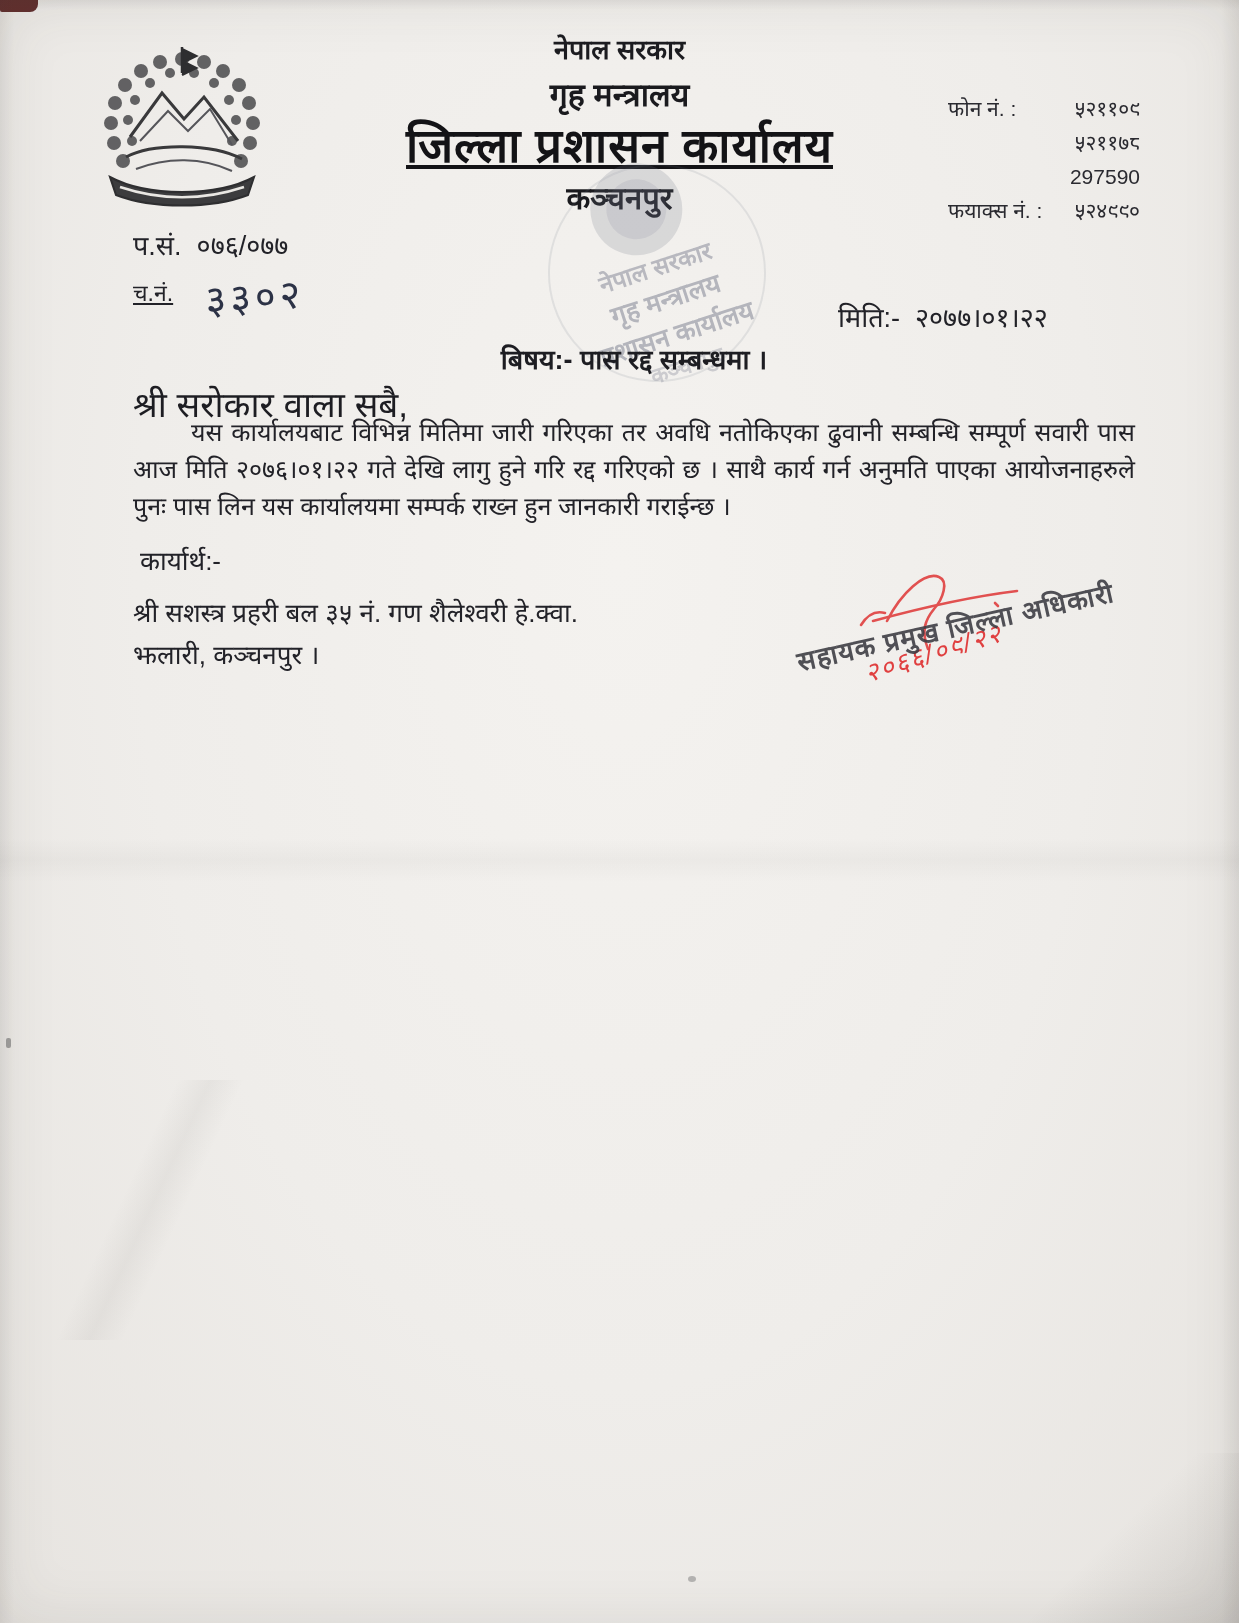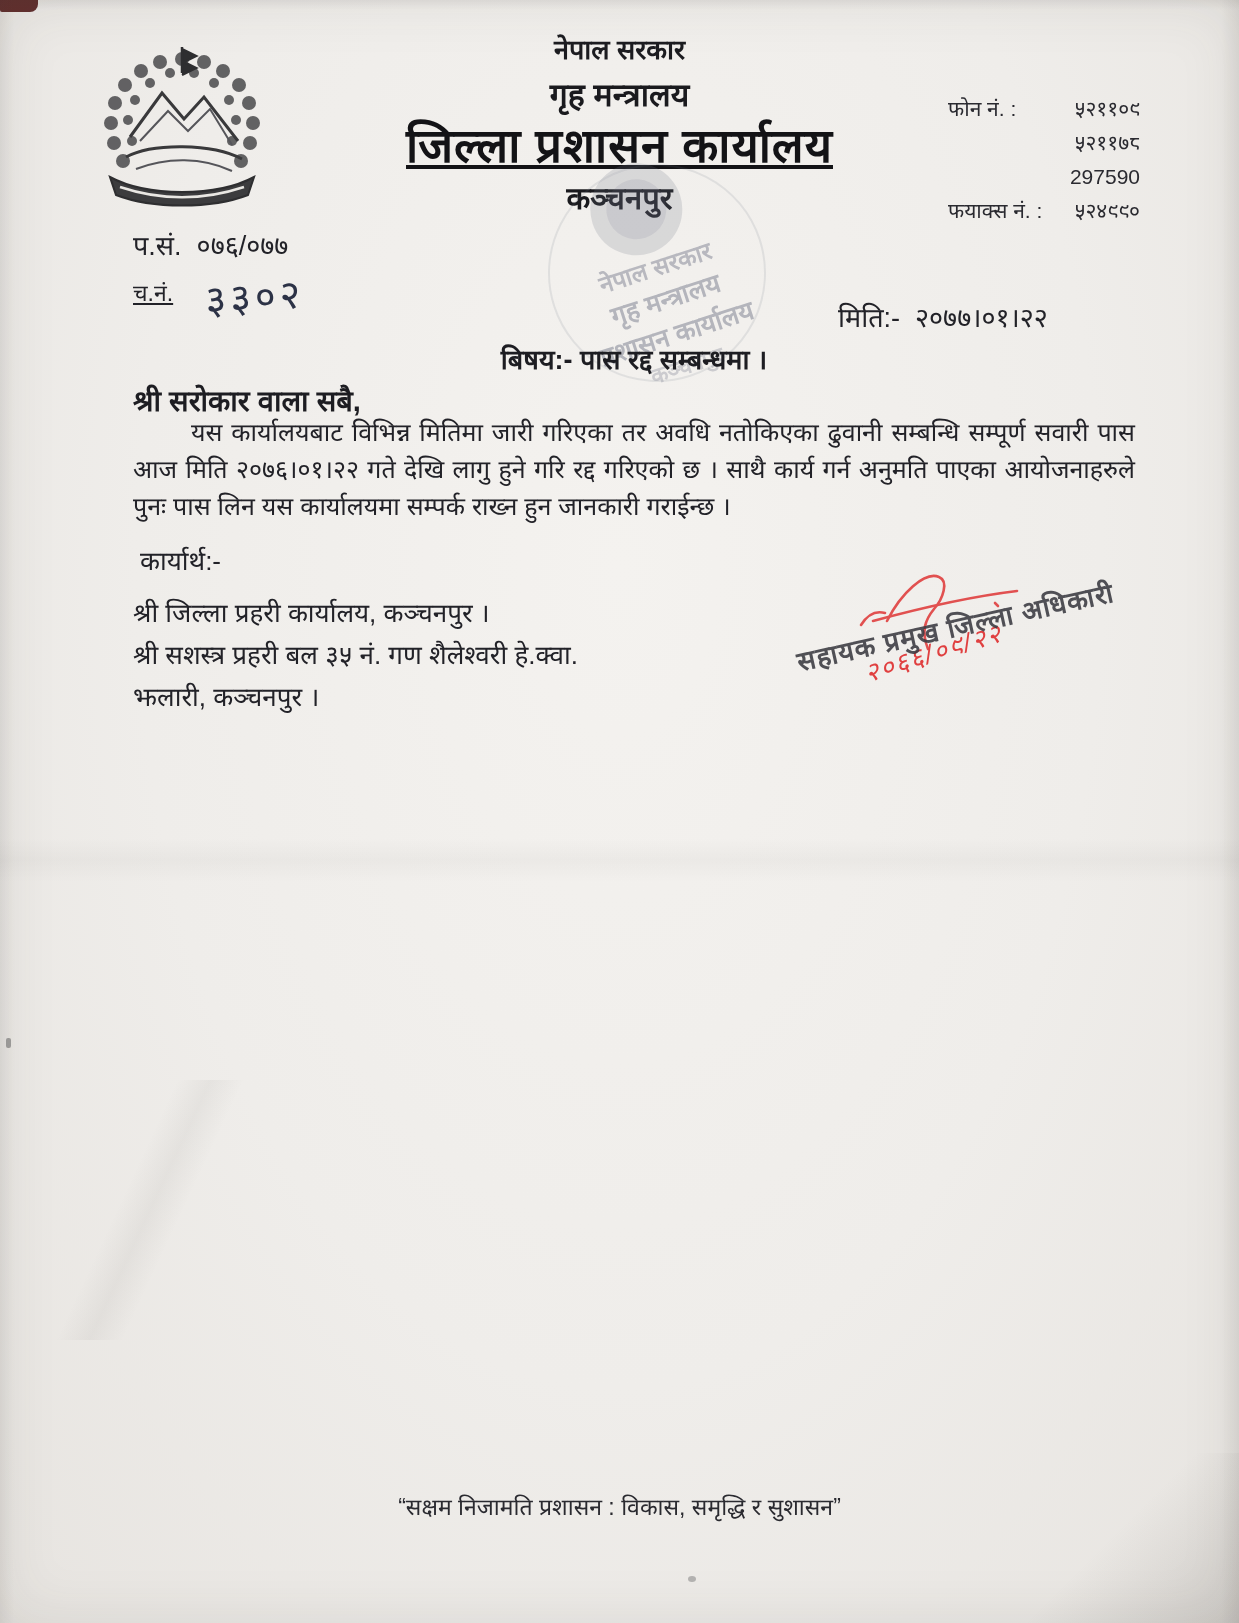--- a/index.html
+++ b/index.html
@@ -27,21 +27,21 @@
   .phones{left:948px;top:92px;width:192px;font-size:21px;color:#2a2a30;line-height:34px;}
   .phone-line{display:flex;justify-content:flex-start;white-space:nowrap;}
   .phone-line .num{margin-left:auto;}
   .phone-line.solo{justify-content:flex-end;}
   
   .refno {left:133px;top:226px;font-size:27px;color:#222228;}
   .chno  {left:133px;top:276px;font-size:23px;color:#222228;text-decoration:underline;}
   .chno-hand{left:205px;top:268px;font-size:40px;color:#2c3246;transform:rotate(-4deg);letter-spacing:4px;}
   .miti  {left:838px;top:298px;font-size:27px;color:#222228;}
   .subject{left:0;right:0;top:340px;font-size:27px;font-weight:bold;color:#1d1d22;padding-left:29px;}
-  .salut {left:133px;top:380px;font-size:29px;font-weight:bold;color:#1d1d22;}
+  .salut {left:133px;top:380px;font-size:35px;font-weight:normal;color:#1d1d22;}
   .body-par{
     left:133px;top:414px;width:1002px;
     font-size:25px;line-height:37px;color:#222228;
     text-align:justify;text-indent:58px;
   }
   .karyartha{left:133px;top:542px;font-size:26px;color:#222228;margin-left:7px;}
   .cc{left:133px;top:592px;font-size:26px;line-height:42px;color:#222228;}
   
   .sig-svg{left:845px;top:565px;}
   .sig-date{
@@ -171,40 +171,38 @@
   </div>
 
   <div class="abs center subject">बिषय:- पास रद्द सम्बन्धमा ।</div>
 
   <div class="abs salut">श्री सरोकार वाला सबै,</div>
 
   <div class="abs body-par">यस कार्यालयबाट विभिन्न मितिमा जारी गरिएका तर अवधि नतोकिएका ढुवानी सम्बन्धि सम्पूर्ण सवारी पास आज मिति २०७६।०१।२२ गते देखि लागु हुने गरि रद्द गरिएको छ । साथै कार्य गर्न अनुमति पाएका आयोजनाहरुले पुनः पास लिन यस कार्यालयमा सम्पर्क राख्न हुन जानकारी गराईन्छ ।</div>
 
   <div class="abs karyartha">कार्यार्थ:-</div>
   <div class="abs cc">
-    <div>श्री जिल्ला प्रहरी कार्यालय, कञ्चनपुर ।</div>
     <div>श्री सशस्त्र प्रहरी बल ३५ नं. गण शैलेश्वरी हे.क्वा.</div>
     <div>झलारी, कञ्चनपुर ।</div>
   </div>
 
   <div class="abs sig-svg">
     <svg width="190" height="90" viewBox="0 0 190 90">
       <g fill="none" stroke="#e04040" stroke-width="2.6" stroke-linecap="round" opacity="0.9">
         <path d="M16,60 q10,-16 24,-12"></path>
         <path d="M42,56 C56,28 80,6 94,12 C104,16 98,34 89,44 C80,55 76,66 83,84"></path>
         <path d="M28,56 C72,44 122,32 172,26"></path>
         <path d="M150,38 l3,3"></path>
       </g>
     </svg>
   </div>
   <div class="abs sig-date">२०६६/०९/२२</div>
 
   <div class="abs stamp-title">सहायक प्रमुख जिल्ला अधिकारी</div>
 
-  <div class="abs center footer">“सक्षम निजामति प्रशासन : विकास, समृद्धि र सुशासन”</div>
 
   <div class="abs corner-mark"></div>
   <div class="abs edge-top"></div>
   <div class="abs edge-left"></div>
   <div class="abs edge-right"></div>
   <div class="abs crease-mid"></div>
   <div class="abs crease-low"></div>
   <div class="abs fold-br"></div>
   <div class="abs dot-a"></div>
   <div class="abs dot-b"></div>

